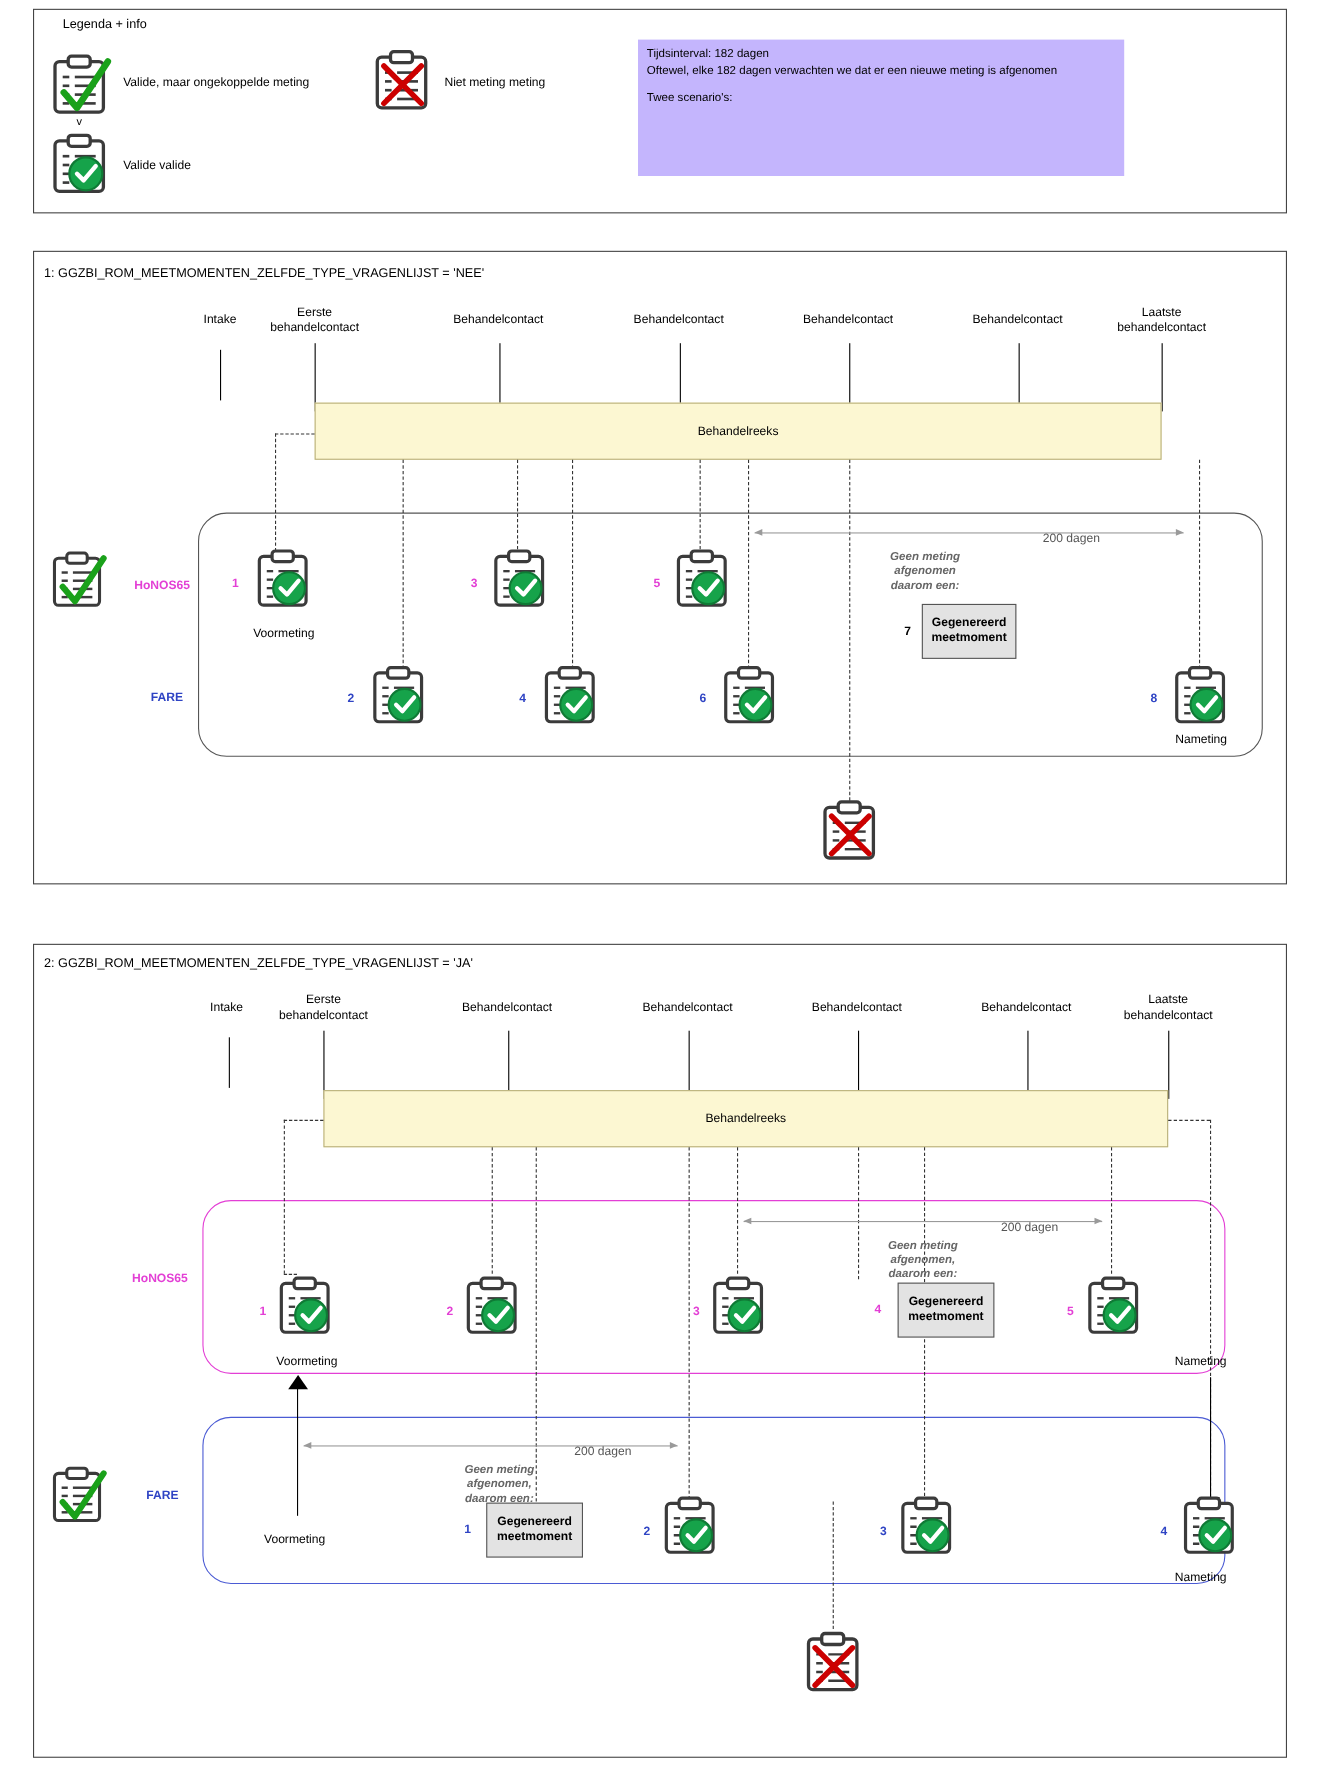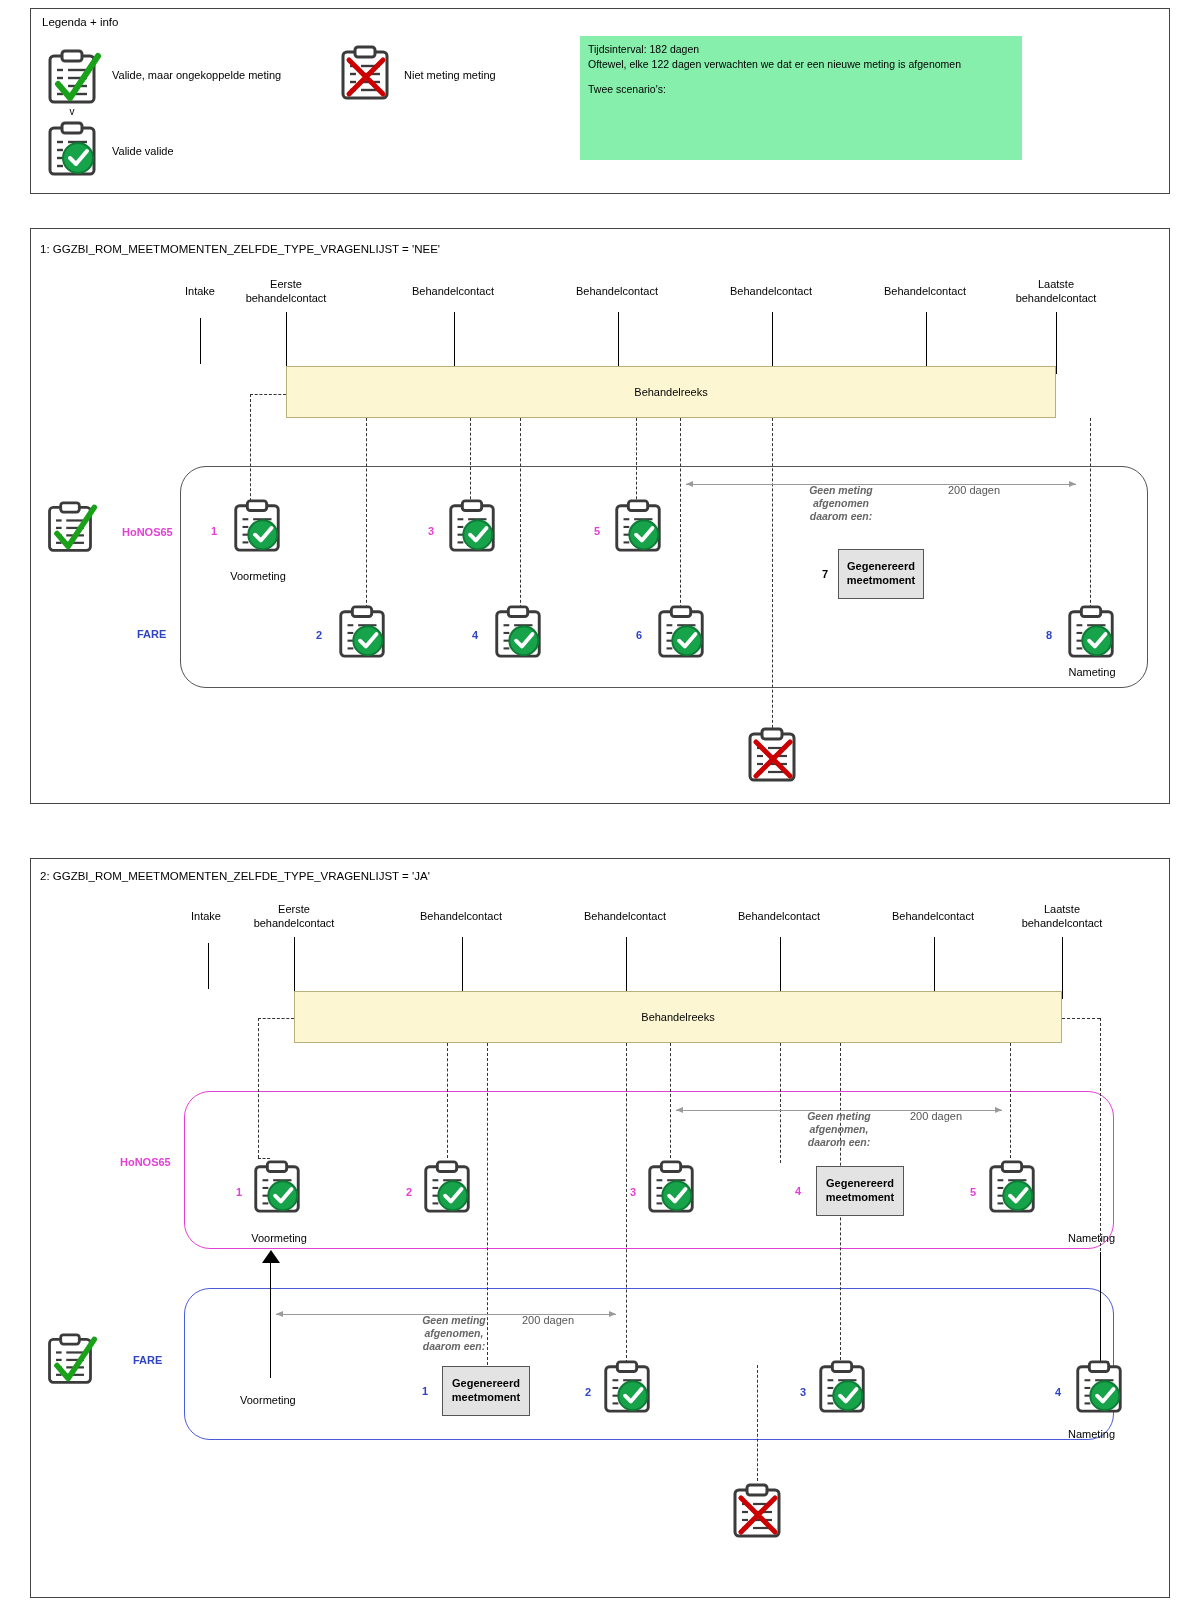--- a/index.html
+++ b/index.html
@@ -1,50 +1,50 @@
 <!DOCTYPE html>
 <html><head>
 <meta charset="utf-8">
 <style>
   html,body{margin:0;padding:0;background:#ffffff;}
   body{width:1200px;height:1608px;position:relative;font-family:"Liberation Sans",sans-serif;color:#000;}
   .panel{position:absolute;border:1px solid #444;background:#fff;box-sizing:border-box;}
   .panel-title{position:absolute;font-size:11.5px;color:#000;}
   .lbl{position:absolute;font-size:11px;line-height:1.25;color:#000;}
   .lbl.c{text-align:center;}
-  .info-box{position:absolute;background:#86efac;box-sizing:border-box;padding:6px 8px;font-size:10.5px;line-height:1.45;color:#000;}
+  .info-box{position:absolute;background:#c4b5fd;box-sizing:border-box;padding:6px 8px;font-size:10.5px;line-height:1.45;color:#000;}
   .vline{position:absolute;width:1px;background:#000;}
   .reeks{position:absolute;background:#fcf7d2;border:1px solid #b9b07a;display:flex;align-items:center;justify-content:center;font-size:11px;box-sizing:border-box;}
   .rrect{position:absolute;border:1.5px solid #555;border-radius:26px;box-sizing:border-box;background:transparent;}
   .rrect.pink{border-color:#e33fd5;}
   .rrect.blue{border-color:#4b5bd4;}
   .gen{position:absolute;background:#e3e3e3;border:1.5px solid #555;box-sizing:border-box;display:flex;flex-direction:column;align-items:center;justify-content:center;font-size:11px;font-weight:bold;line-height:1.25;text-align:center;}
   .num{position:absolute;font-size:11px;font-weight:bold;}
   .num.pink{color:#e33fd5;}
   .num.blue{color:#2f44c4;}
   .cat{position:absolute;font-size:11px;font-weight:bold;text-align:right;}
   .cat.pink{color:#e33fd5;}
   .cat.blue{color:#2f44c4;}
-  .ital{position:absolute;font-size:10.5px;font-style:italic;font-weight:bold;color:#666;line-height:1.25;text-align:center;}
+  .ital{position:absolute;font-size:10.5px;font-style:italic;font-weight:bold;color:#666;line-height:1.25;text-align:center;margin-top:16px;}
   .dagen{position:absolute;font-size:11px;color:#555;}
   .dash-h{position:absolute;border-top:1px dashed #333;}
   .dash-v{position:absolute;border-left:1px dashed #333;}
   .sol-v{position:absolute;border-left:1.5px solid #000;}
   .icon{position:absolute;}
   .arrow-row{position:absolute;height:1px;background:#9a9a9a;}
   .arrow-row:before,.arrow-row:after{content:"";position:absolute;top:-3px;width:0;height:0;border-top:3.5px solid transparent;border-bottom:3.5px solid transparent;}
   .arrow-row:before{left:0;border-right:7px solid #9a9a9a;}
   .arrow-row:after{right:0;border-left:7px solid #9a9a9a;}
   svg{display:block;overflow:visible;}
 </style>
 </head>
 <body>
 
 <div class="panel" style="left:30px;top:8px;width:1140px;height:186px;"></div>
-<div class="panel-title" style="left:42px;top:16px;">Legenda + info</div>
+<div class="panel-title" style="left:57px;top:16px;">Legenda + info</div>
 
 <div class="icon" style="left:42px;top:48px;">
   <svg width="60" height="58" viewBox="0 0 60 58">
     <rect x="8" y="8" width="44" height="46" rx="4" fill="#fff" stroke="#3b3b3b" stroke-width="3"></rect>
     <rect x="20" y="3" width="20" height="10" rx="3" fill="#fff" stroke="#3b3b3b" stroke-width="3"></rect>
     <g stroke="#3b3b3b" stroke-width="2.4">
       <line x1="15" y1="22" x2="21" y2="22"></line>
         <line x1="15" y1="30" x2="21" y2="30"></line>
       <line x1="15" y1="38" x2="21" y2="38"></line>
         <line x1="15" y1="46" x2="21" y2="46"></line>
@@ -92,21 +92,21 @@
       <line x1="26" y1="38" x2="45" y2="38"></line>
         <line x1="26" y1="46" x2="45" y2="46"></line>
     </g>
     <path d="M14 16 L48 50 M48 16 L14 50" fill="none" stroke="#cc0000" stroke-width="5" stroke-linecap="round"></path>
   </svg>
 </div>
 <div class="lbl" style="left:404px;top:69px;">Niet meting meting</div>
 
 <div class="info-box" style="left:580px;top:36px;width:442px;height:124px;">
   <div>Tijdsinterval: 182 dagen</div>
-  <div>Oftewel, elke 122 dagen verwachten we dat er een nieuwe meting is afgenomen</div>
+  <div>Oftewel, elke 182 dagen verwachten we dat er een nieuwe meting is afgenomen</div>
   <div style="height:10px;"></div>
   <div>Twee scenario's:</div>
 </div>
 
 <div class="panel" style="left:30px;top:228px;width:1140px;height:576px;"></div>
 <div class="panel-title" style="left:40px;top:243px;font-weight:normal;">1: GGZBI_ROM_MEETMOMENTEN_ZELFDE_TYPE_VRAGENLIJST = 'NEE'</div>
 
 <div class="lbl c" style="left:160px;top:285px;width:80px;">Intake</div>
 <div class="lbl c" style="left:238px;top:278px;width:96px;">Eerste<br>behandelcontact</div>
 <div class="lbl c" style="left:398px;top:285px;width:110px;">Behandelcontact</div>

